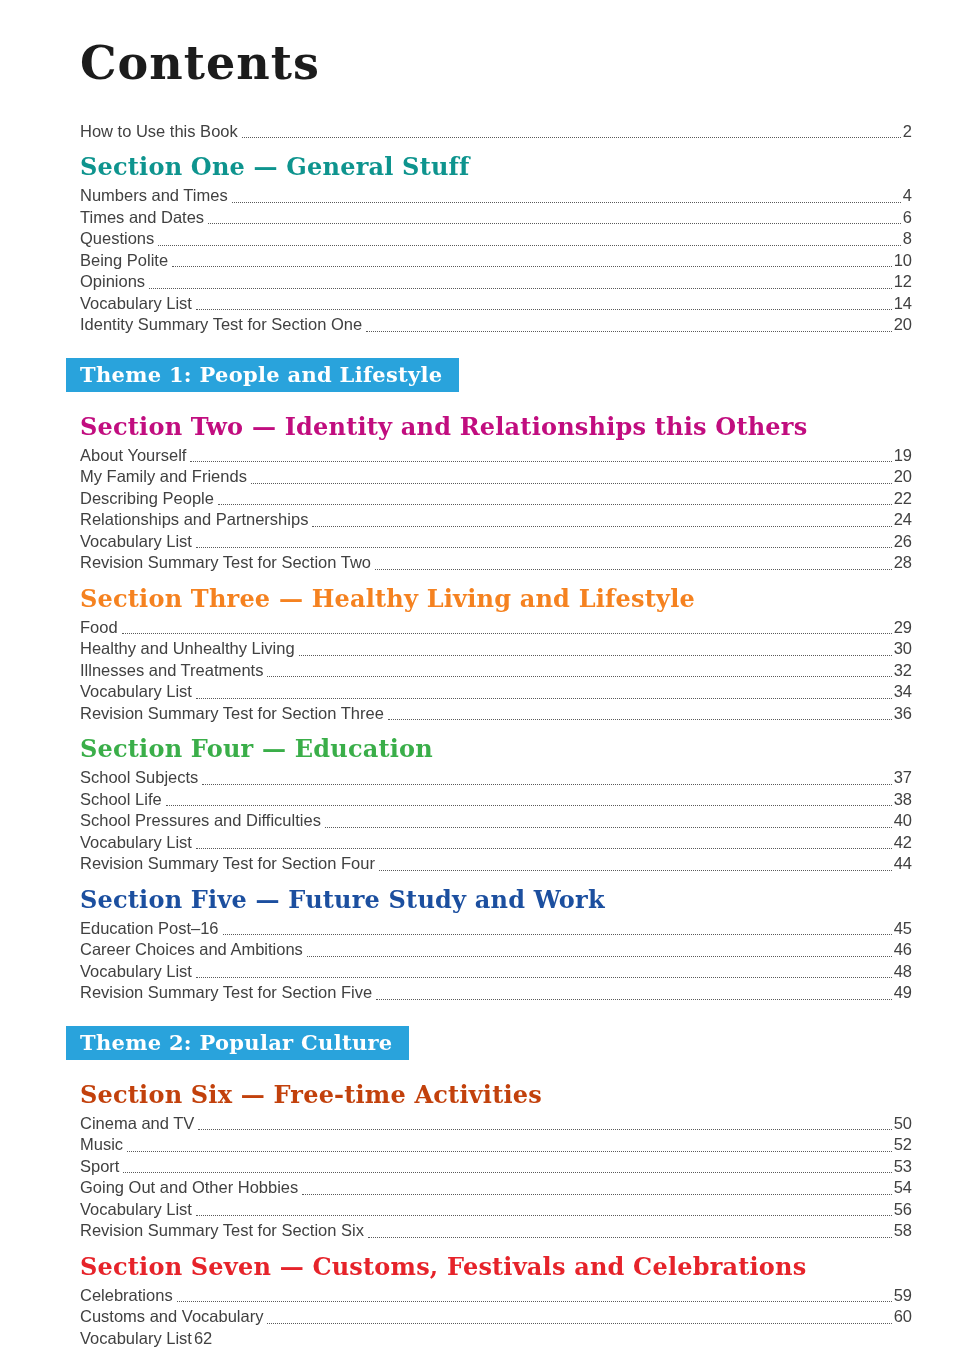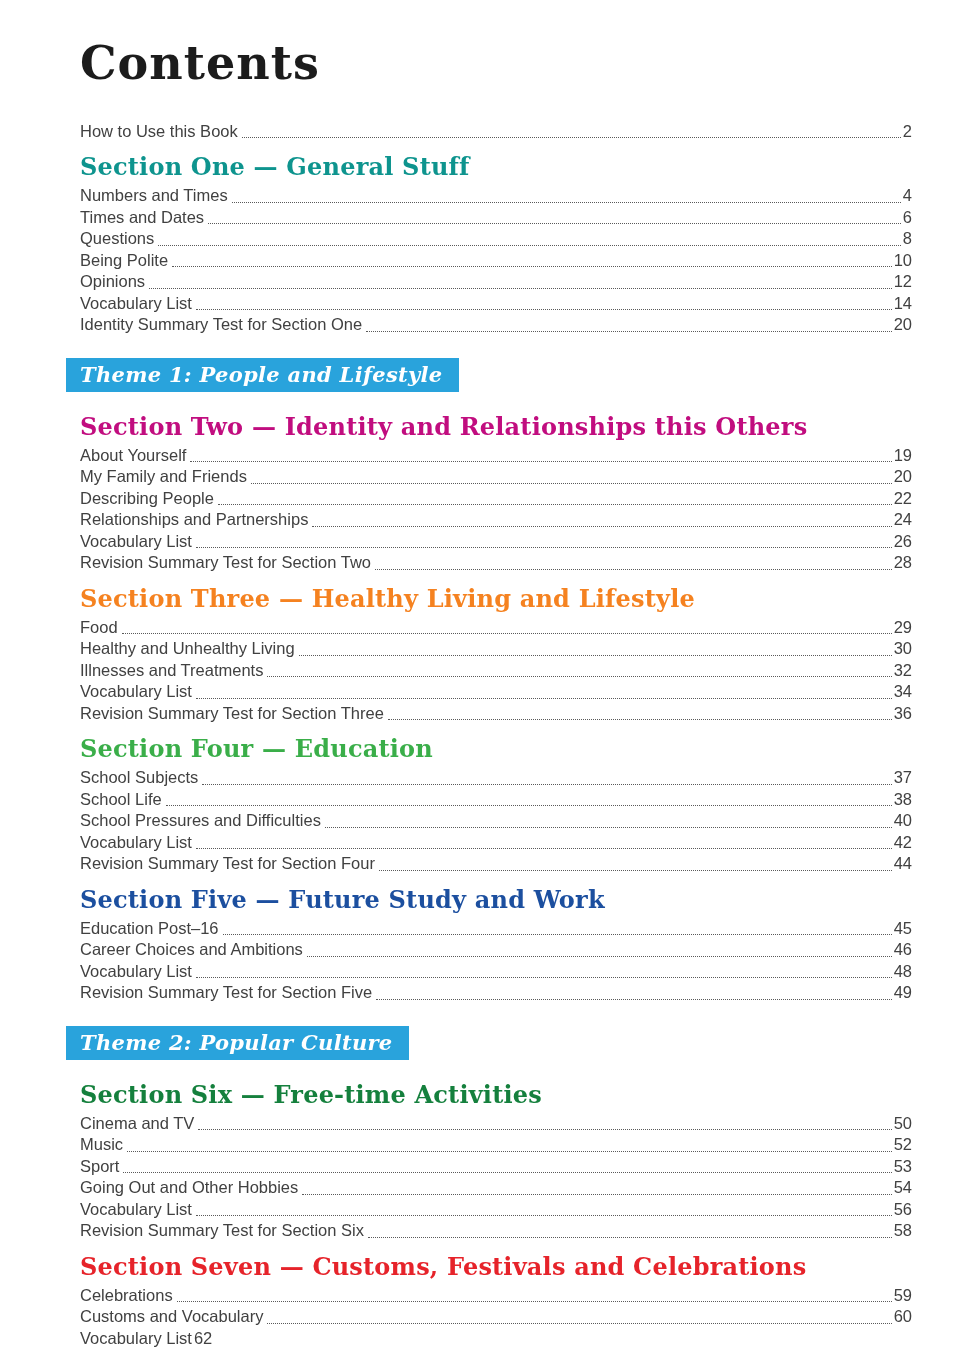--- a/index.html
+++ b/index.html
@@ -62,21 +62,20 @@
   .theme-banner {
     display: inline-block;
     font-family: "DejaVu Serif", serif;
     font-weight: bold;
     font-size: 21px;
     line-height: 21px;
     color: #ffffff;
     padding: 6px 16px 7px 14px;
     margin: 22px 0 10px -14px;
     letter-spacing: 0.3px;
-    font-style: italic;
   }
 </style>
 </head>
 <body>
 
 <div class="page">
   <h1 class="title">Contents</h1>
   <div id="toc-blocks"><div class="toc-row">
         <span class="toc-label">How to Use this Book</span>
         <span class="dots"></span>
@@ -182,21 +181,21 @@
         <span class="dots"></span>
         <span class="toc-page">46</span>
       </div><div class="toc-row">
         <span class="toc-label">Vocabulary List</span>
         <span class="dots"></span>
         <span class="toc-page">48</span>
       </div><div class="toc-row">
         <span class="toc-label">Revision Summary Test for Section Five</span>
         <span class="dots"></span>
         <span class="toc-page">49</span>
-      </div><div class="theme-banner" style="background: rgb(41, 163, 220); color: rgb(255, 255, 255);">Theme 2: Popular Culture</div><div class="section-heading" style="color: #15803d;">Section Six — Free-time Activities</div><div class="toc-row">
+      </div><div class="theme-banner" style="background: rgb(41, 163, 220); color: rgb(255, 255, 255);">Theme 2: Popular Culture</div><div class="section-heading" style="color: #c2410c;">Section Six — Free-time Activities</div><div class="toc-row">
         <span class="toc-label">Cinema and TV</span>
         <span class="dots"></span>
         <span class="toc-page">50</span>
       </div><div class="toc-row">
         <span class="toc-label">Music</span>
         <span class="dots"></span>
         <span class="toc-page">52</span>
       </div><div class="toc-row">
         <span class="toc-label">Sport</span>
         <span class="dots"></span>

